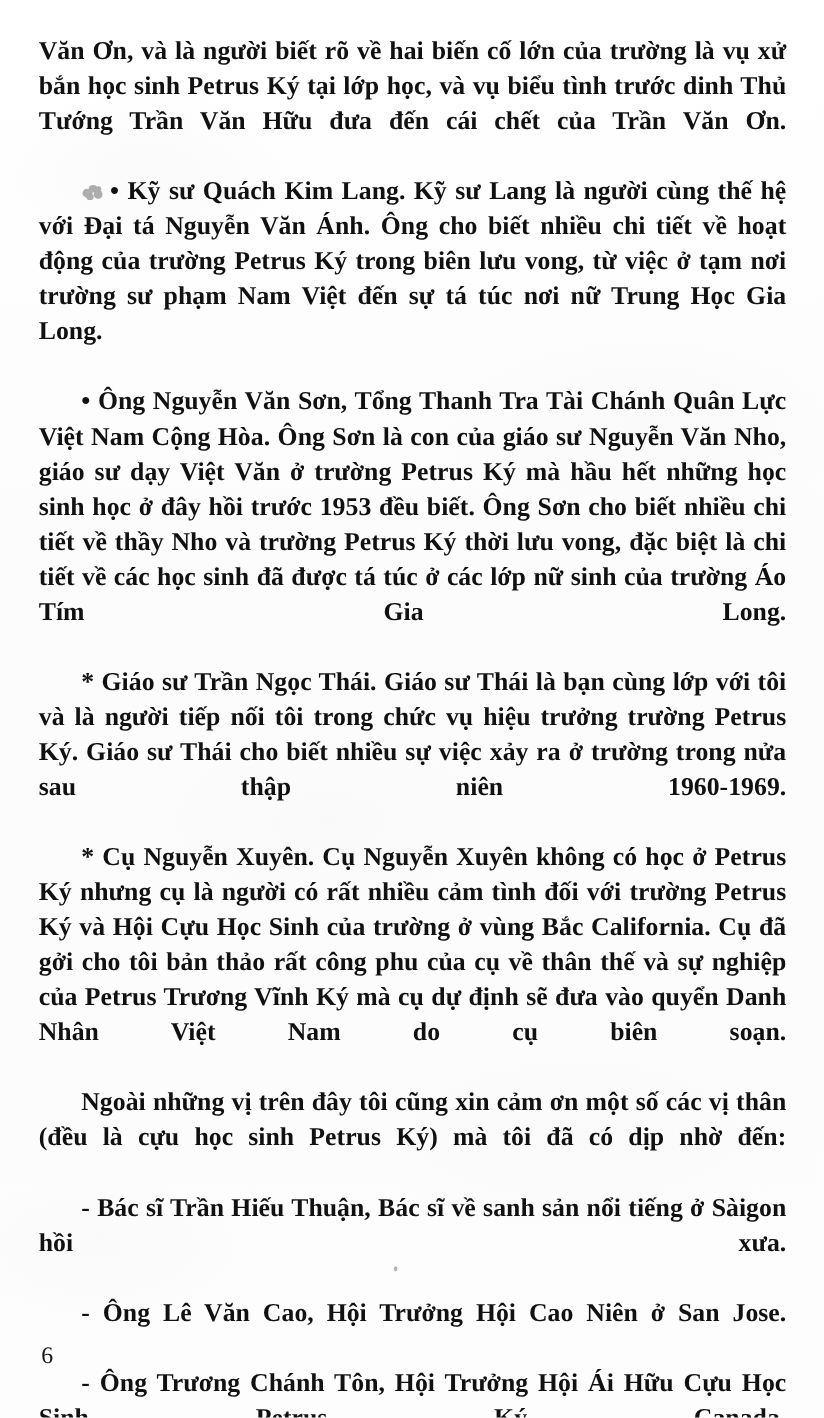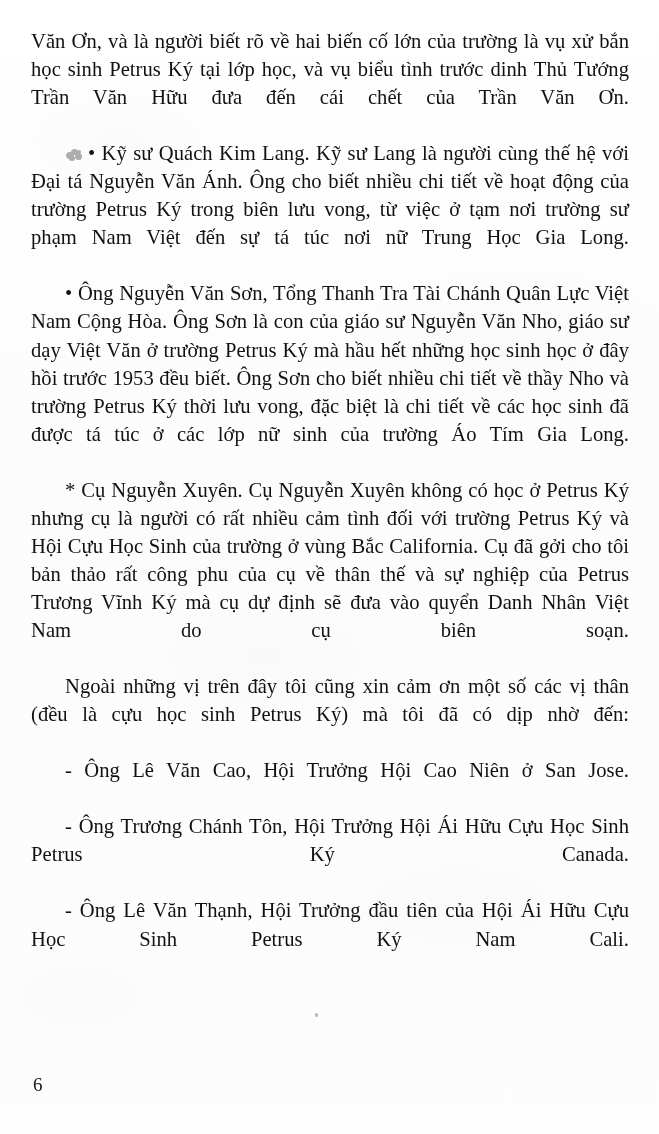--- a/index.html
+++ b/index.html
@@ -46,20 +46,21 @@
   }
 
   p.para {
     margin: 0;
     font-size: 20.6px;
     line-height: 28.05px;
     text-align: justify;
     text-justify: inter-word;
     letter-spacing: 0.02px;
     word-spacing: 0.3px;
+    font-weight: bold;
     -webkit-font-smoothing: antialiased;
   }
 
   p.para.indent {
     text-indent: 34px;
   }
 
   
   p.para::after {
     content: "";
@@ -118,25 +119,27 @@
 <div class="page">
 
   <div class="text-block">
 
     <p class="para">Văn Ơn, và là người biết rõ về hai biến cố lớn của trường là vụ xử bắn học sinh Petrus Ký tại lớp học, và vụ biểu tình trước dinh Thủ Tướng Trần Văn Hữu đưa đến cái chết của Trần Văn Ơn.</p>
 
     <p class="para indent"><span class="ornament"><i></i><i></i><i></i><i></i><i></i></span><span>• Kỹ sư Quách Kim Lang. Kỹ sư Lang là người cùng thế hệ với Đại tá Nguyễn Văn Ánh. Ông cho biết nhiều chi tiết về hoạt động của trường Petrus Ký trong biên lưu vong, từ việc ở tạm nơi trường sư phạm Nam Việt đến sự tá túc nơi nữ Trung Học Gia Long.</span></p>
 
     <p class="para indent">• Ông Nguyễn Văn Sơn, Tổng Thanh Tra Tài Chánh Quân Lực Việt Nam Cộng Hòa. Ông Sơn là con của giáo sư Nguyễn Văn Nho, giáo sư dạy Việt Văn ở trường Petrus Ký mà hầu hết những học sinh học ở đây hồi trước 1953 đều biết. Ông Sơn cho biết nhiều chi tiết về thầy Nho và trường Petrus Ký thời lưu vong, đặc biệt là chi tiết về các học sinh đã được tá túc ở các lớp nữ sinh của trường Áo Tím Gia Long.</p>
 
+    <p class="para indent">* Giáo sư Trần Ngọc Thái. Giáo sư Thái là bạn cùng lớp với tôi và là người tiếp nối tôi trong chức vụ hiệu trưởng trường Petrus Ký. Giáo sư Thái cho biết nhiều sự việc xảy ra ở trường trong nửa sau thập niên 1960-1969.</p>
 
     <p class="para indent">* Cụ Nguyễn Xuyên. Cụ Nguyễn Xuyên không có học ở Petrus Ký nhưng cụ là người có rất nhiều cảm tình đối với trường Petrus Ký và Hội Cựu Học Sinh của trường ở vùng Bắc California. Cụ đã gởi cho tôi bản thảo rất công phu của cụ về thân thế và sự nghiệp của Petrus Trương Vĩnh Ký mà cụ dự định sẽ đưa vào quyển Danh Nhân Việt Nam do cụ biên soạn.</p>
 
     <p class="para indent">Ngoài những vị trên đây tôi cũng xin cảm ơn một số các vị thân (đều là cựu học sinh Petrus Ký) mà tôi đã có dịp nhờ đến:</p>
 
+    <p class="para indent">- Bác sĩ Trần Hiếu Thuận, Bác sĩ về sanh sản nổi tiếng ở Sàigon hồi xưa.</p>
 
     <p class="para indent">- Ông Lê Văn Cao, Hội Trưởng Hội Cao Niên ở San Jose.</p>
 
     <p class="para indent">- Ông Trương Chánh Tôn, Hội Trưởng Hội Ái Hữu Cựu Học Sinh Petrus Ký Canada.</p>
 
     <p class="para indent">- Ông Lê Văn Thạnh, Hội Trưởng đầu tiên của Hội Ái Hữu Cựu Học Sinh Petrus Ký Nam Cali.</p>
 
   </div>
 
   <div class="speck"></div>

